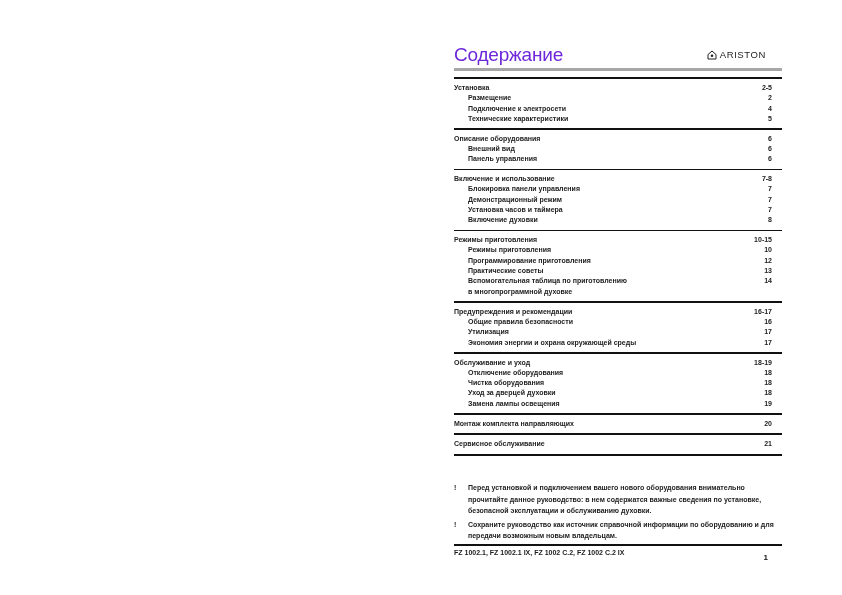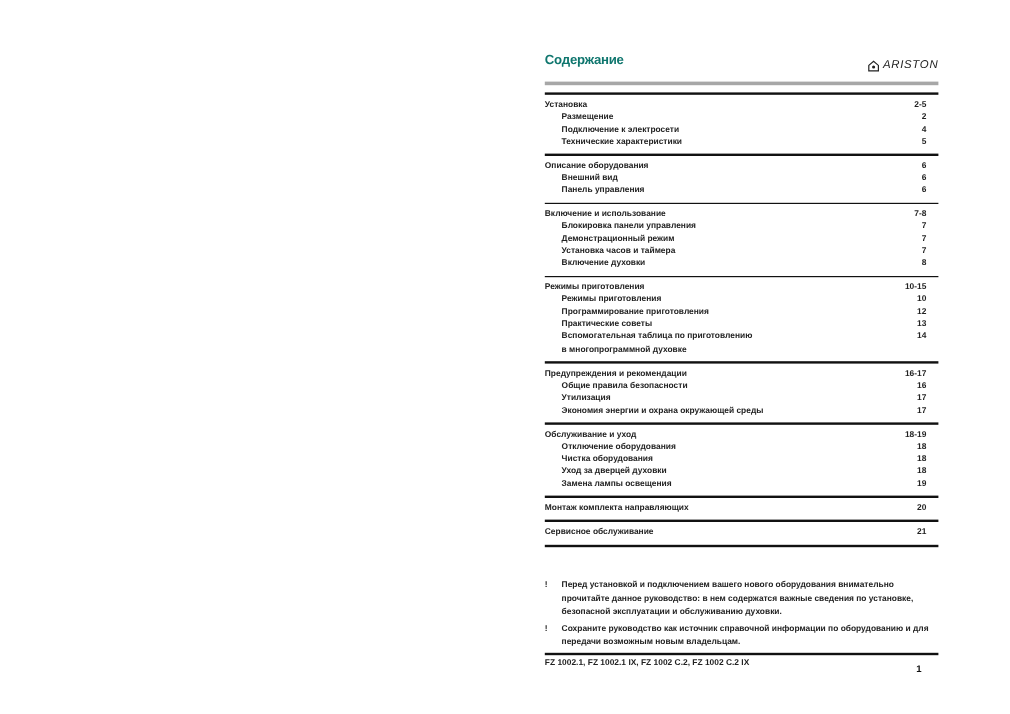--- a/index.html
+++ b/index.html
@@ -2,22 +2,22 @@
 <html><head>
   <meta charset="utf-8">
   <style>
     html, body { margin: 0; padding: 0; }
     body {
       width: 842px; height: 595px; background: #ffffff; position: relative;
       font-family: "Liberation Sans", sans-serif; color: #111; overflow: hidden;
     }
     .page { position: absolute; left: 454px; top: 44px; width: 328px; }
     .hdr { position: relative; height: 24px; }
-    .title { position: absolute; left: 0; top: 0; font-size: 11px; font-weight: bold; letter-spacing: -0.2px; color: #0f766e; }
-    .logo { position: absolute; right: 0; top: 5px; display: flex; align-items: center; font-size: 9.5px; letter-spacing: 0.6px; color: #222; font-style: italic; }
+    .title { position: absolute; left: 0; top: 0; font-size: 19px; font-weight: normal; letter-spacing: -0.2px; color: #6d28d9; }
+    .logo { position: absolute; right: 16px; top: 5px; display: flex; align-items: center; font-size: 9.5px; letter-spacing: 0.6px; color: #222; }
     .logo svg { width: 10px; height: 10px; margin-right: 3px; }
     .grey-rule { position: absolute; left: 0; right: 0; top: 24px; height: 3px; background: #a7a7a7; }
     .black-rule { height: 2px; background: #111; }
     .toc { position: absolute; left: 0; right: 0; top: 33px; }
     .sec { padding: 0; }
     .row { display: flex; justify-content: space-between; font-size: 7px; line-height: 10.3px; font-weight: bold; color: #222; }
     .row .pg { width: 28px; text-align: right; padding-right: 10px; }
     .row.sub .lbl { padding-left: 14px; }
     .sec-rule { height: 1.5px; background: #111; margin: 4px 0 4px 0; }
     .sec-rule.thick { height: 2px; }

